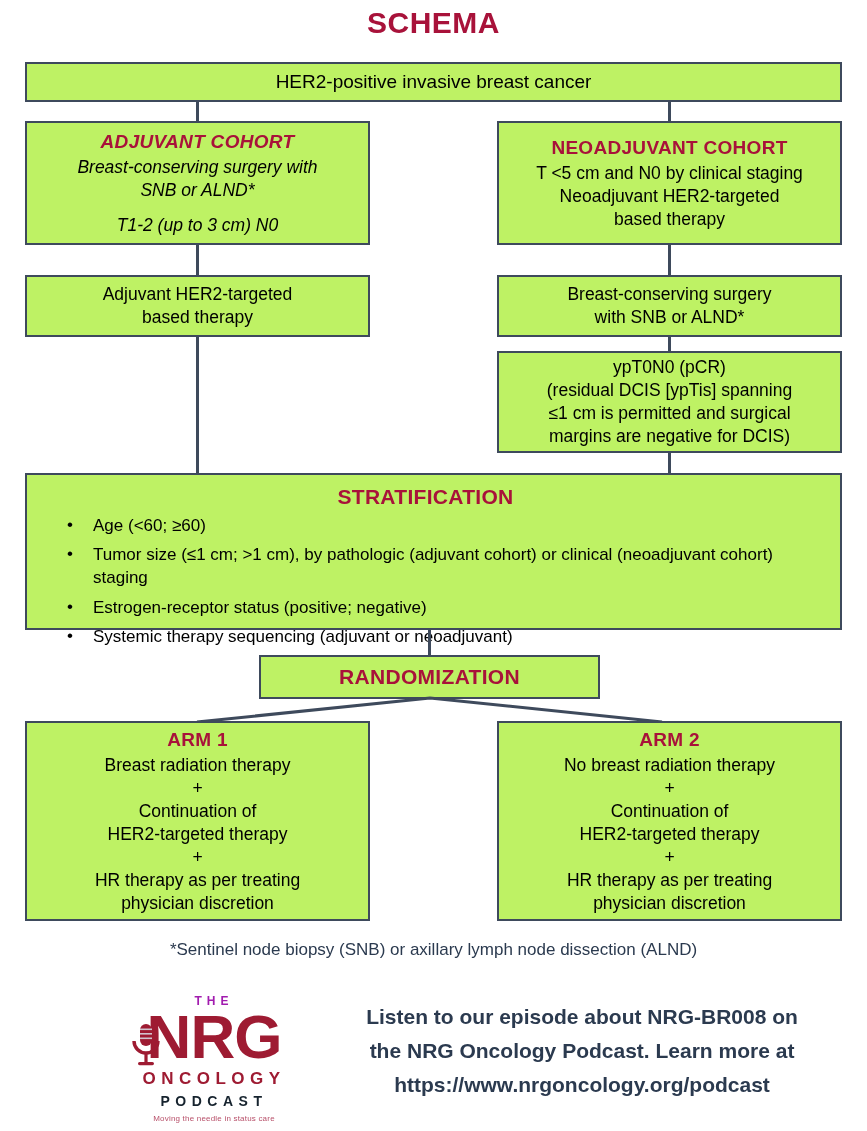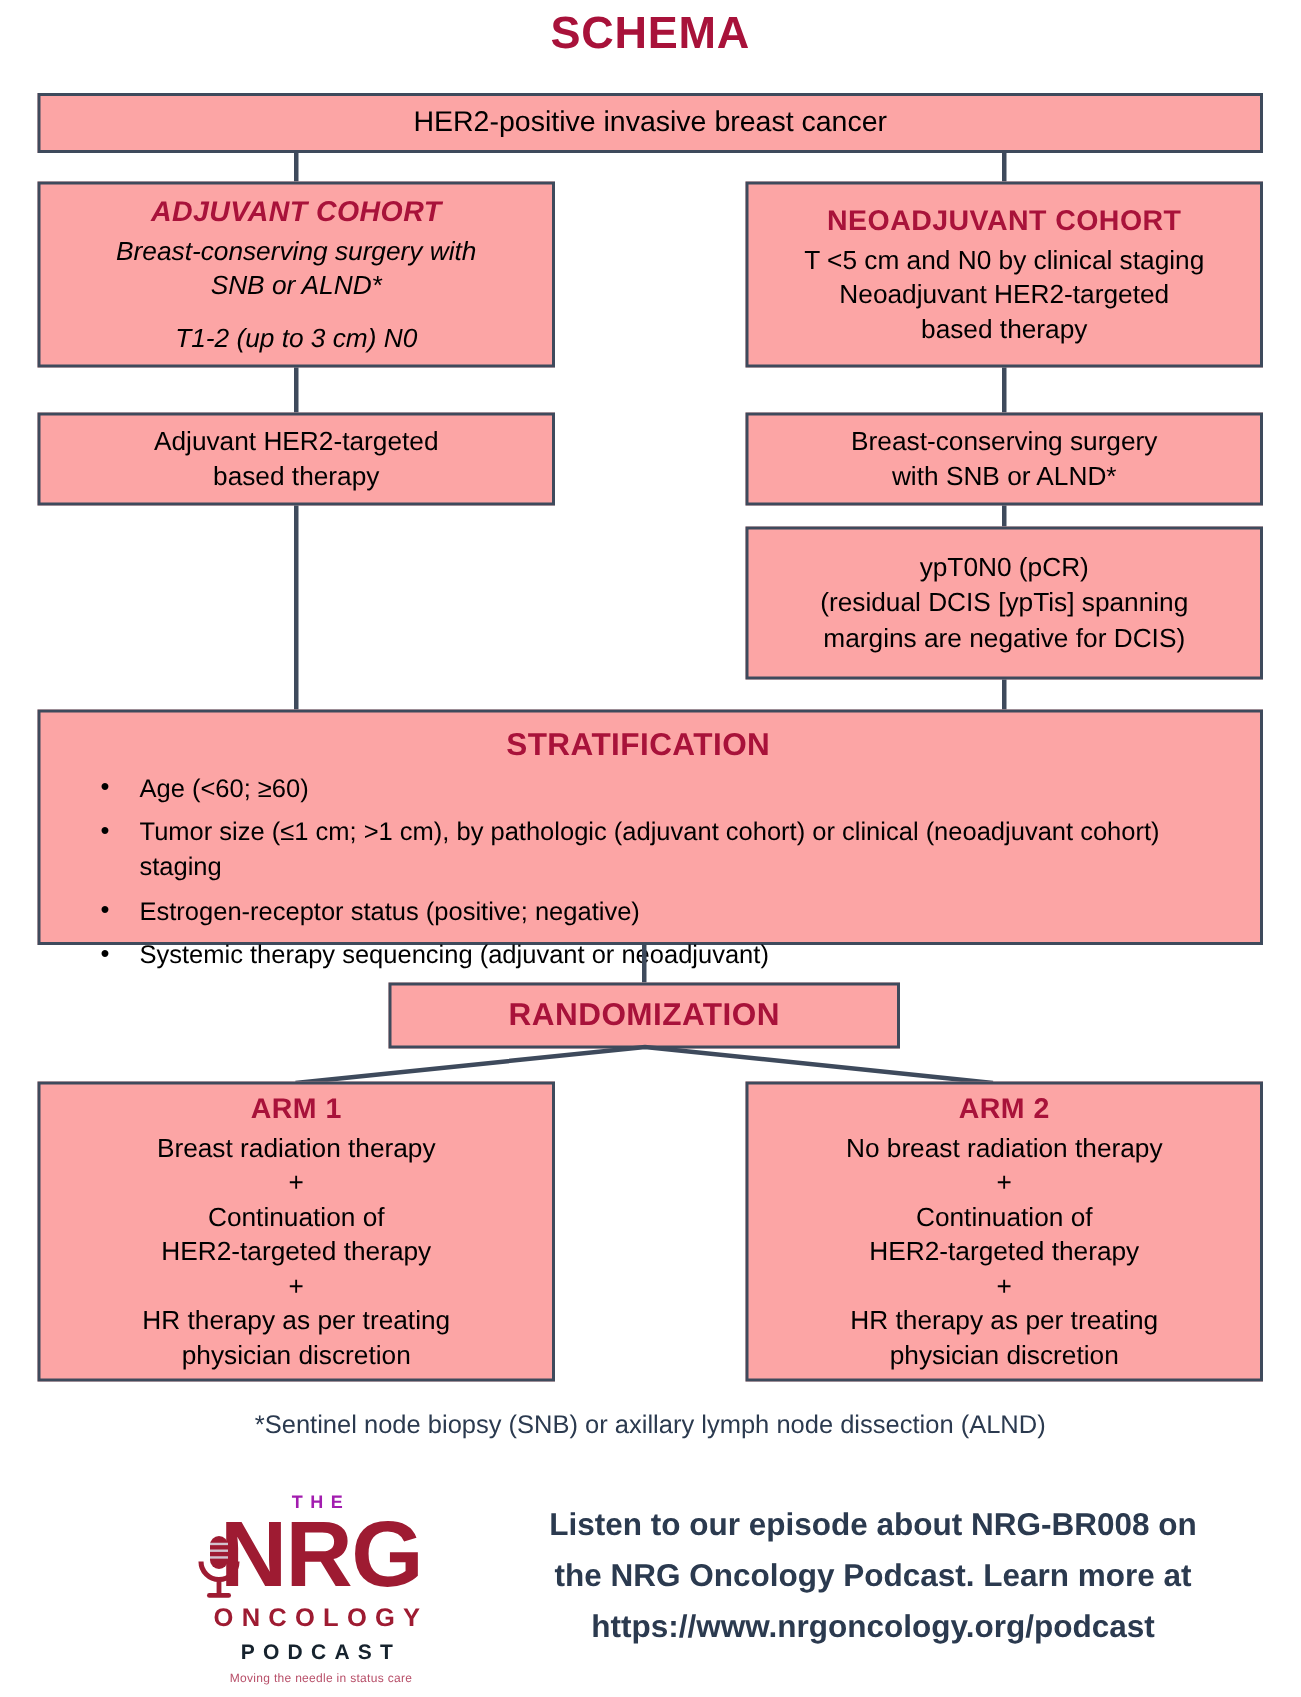--- a/index.html
+++ b/index.html
@@ -32,21 +32,21 @@
     font-size: 30px;
     font-weight: bold;
     letter-spacing: 0.5px;
     color: #a8123a;
   }
 
   
   .box {
     position: absolute;
     box-sizing: border-box;
-    background: #fca5a5;
+    background: #bef264;
     border: 2px solid #3e4a5c;
     display: flex;
     flex-direction: column;
     align-items: center;
     justify-content: center;
     text-align: center;
     font-size: 17.5px;
     line-height: 1.32;
     color: #000000;
   }
@@ -238,20 +238,21 @@
   <div class="box" id="box-neo-surg">
     <span class="ln">Breast-conserving surgery</span>
     <span class="ln">with SNB or ALND*</span>
   </div>
 
   <div class="vline" style="left:668px; top:337px; height:14px;"></div>
 
   <div class="box" id="box-pcr">
     <span class="ln">ypT0N0 (pCR)</span>
     <span class="ln">(residual DCIS [ypTis] spanning</span>
+    <span class="ln">≤1 cm is permitted and surgical</span>
     <span class="ln">margins are negative for DCIS)</span>
   </div>
 
   <div class="vline" style="left:196px; top:337px; height:136px;"></div>
   <div class="vline" style="left:668px; top:453px; height:20px;"></div>
 
   <div class="box" id="box-strat">
     <div class="strat-title">STRATIFICATION</div>
     <ul class="strat-list">
       <li>

